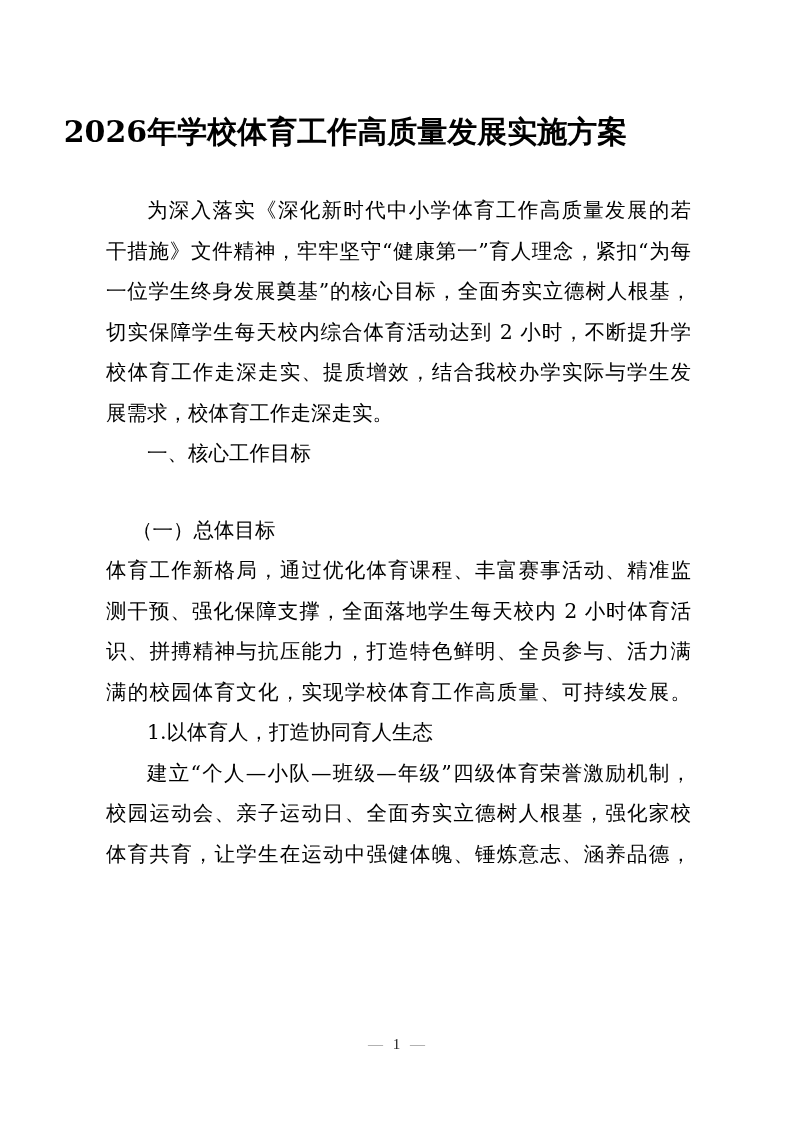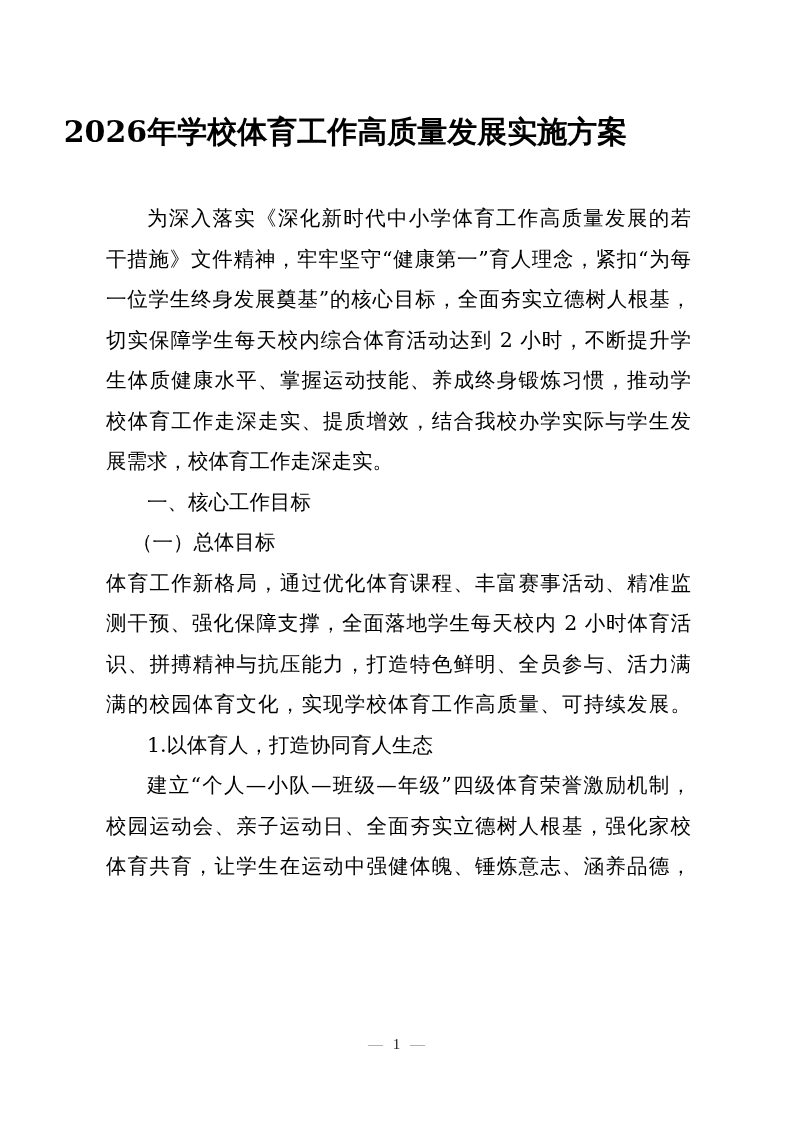--- a/index.html
+++ b/index.html
@@ -1,45 +1,44 @@
 <!DOCTYPE html>
 <html><head>
 <meta charset="utf-8">
 <style>
   html, body { margin: 0; padding: 0; background: #ffffff; }
   body { width: 793px; height: 1122px; position: relative; overflow: hidden;
          font-family: "DejaVu Serif", "Liberation Serif", serif; color: #000; }
   .title { position: absolute; top: 112px; left: 0; width: 691px; text-align: center;
            font-size: 30px; font-weight: bold; letter-spacing: 0px;
            font-family: "DejaVu Serif", "Liberation Serif", serif; }
-  .body { position: absolute; left: 106px; top: 198px; width: 585px; }
+  .body { position: absolute; left: 106px; top: 190px; width: 585px; }
   .line { height: 40.5px; line-height: 40.5px; font-size: 20.5px; white-space: nowrap;
           text-align: justify; text-align-last: justify; overflow: visible; }
   .line.last { text-align-last: left; }
   .indent { padding-left: 41px; }
   .heading { text-align-last: left; }
   .footer { position: absolute; top: 1036px; left: 0; width: 793px; text-align: center;
             font-size: 15px; color: #222; font-family: "Liberation Serif", serif; }
   .footer .dash { color: #999; }
 </style>
 </head>
 <body>
 
 <div class="title">2026年学校体育工作高质量发展实施方案</div>
 
 <div class="body">
   <div class="line indent">为深入落实《深化新时代中小学体育工作高质量发展的若</div>
   <div class="line">干措施》文件精神，牢牢坚守“健康第一”育人理念，紧扣“为每</div>
   <div class="line">一位学生终身发展奠基”的核心目标，全面夯实立德树人根基，</div>
   <div class="line">切实保障学生每天校内综合体育活动达到 2 小时，不断提升学</div>
-  <div class="line">生体质健康水平、掌握运动技能、养成终身锻炼习惯，推动学</div>
   <div class="line">校体育工作走深走实、提质增效，结合我校办学实际与学生发</div>
   <div class="line last">展需求，校体育工作走深走实。</div>
   <div class="line indent heading">一、核心工作目标</div>
-  <div class="line indent heading" style="padding-left:26px;">（一）总体目标</div>
+  <div class="line indent heading" style="padding-left:26px;margin-top:36px;">（一）总体目标</div>
   <div class="line">体育工作新格局，通过优化体育课程、丰富赛事活动、精准监</div>
   <div class="line">测干预、强化保障支撑，全面落地学生每天校内 2 小时体育活</div>
   <div class="line">识、拼搏精神与抗压能力，打造特色鲜明、全员参与、活力满</div>
   <div class="line">满的校园体育文化，实现学校体育工作高质量、可持续发展。</div>
   <div class="line indent heading">1.以体育人，打造协同育人生态</div>
   <div class="line indent">建立“个人—小队—班级—年级”四级体育荣誉激励机制，</div>
   <div class="line">校园运动会、亲子运动日、全面夯实立德树人根基，强化家校</div>
   <div class="line">体育共育，让学生在运动中强健体魄、锤炼意志、涵养品德，</div>
 </div>
 

